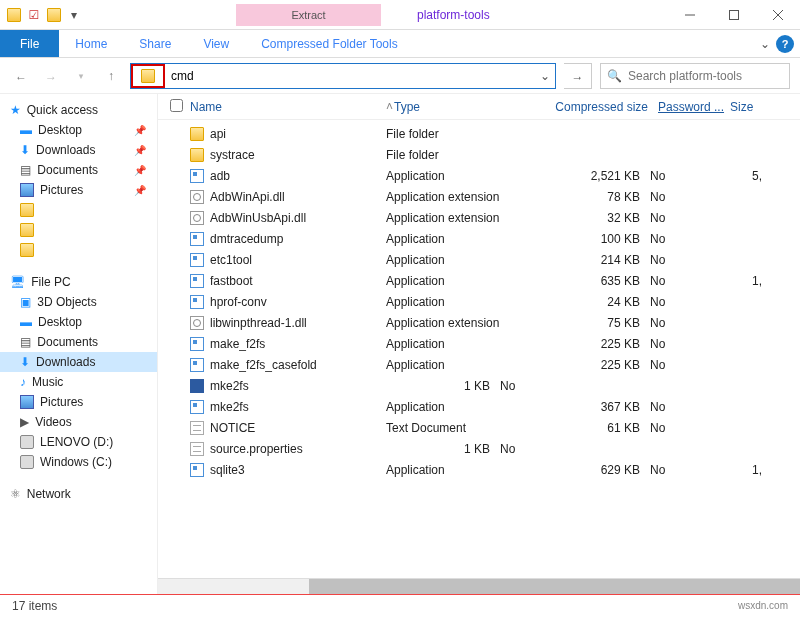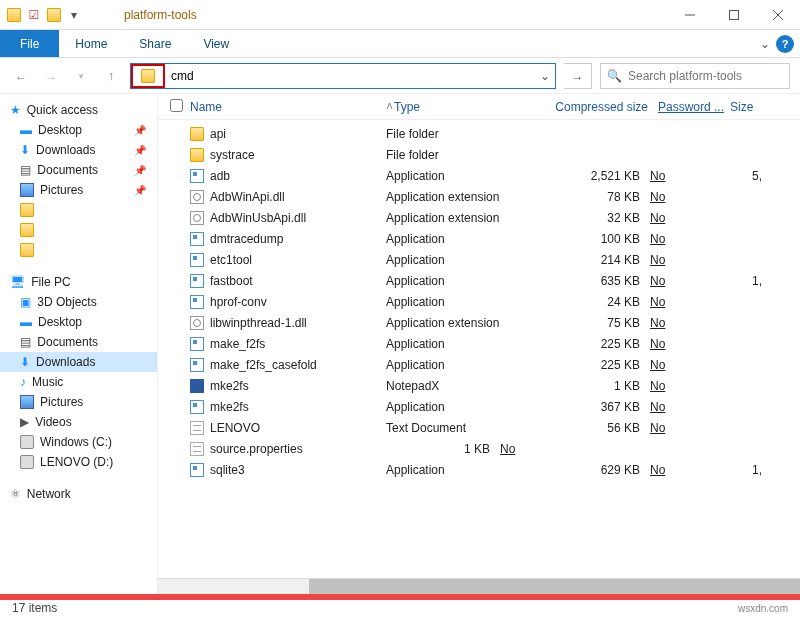--- a/index.html
+++ b/index.html
@@ -3,27 +3,27 @@
 <meta charset="utf-8">
 <style>
 * { margin: 0; padding: 0; box-sizing: border-box; font-family: "Segoe UI", Arial, sans-serif; }
 body { width: 800px; height: 620px; background: #fff; overflow: hidden; font-size: 12px; }
 
 
 .titlebar { height: 30px; display: flex; align-items: center; background: #fff; border-bottom: 1px solid #ddd; }
 .titlebar .qat { display: flex; align-items: center; gap: 4px; padding: 0 6px; }
 .qat-ico { width: 16px; height: 16px; display: flex; align-items: center; justify-content: center; }
 .titlebar .tab-extract { margin-left: 148px; width: 145px; height: 22px; background: #f8c8dc; color: #555; text-align: center; line-height: 22px; font-size: 11px; }
-.titlebar .title-text { margin-left: 36px; color: #a16207; font-size: 12px; }
+.titlebar .title-text { margin-left: 36px; color: #6d28d9; font-size: 12px; }
 .titlebar .spacer { flex: 1; }
 .winbtn { width: 44px; height: 30px; display: flex; align-items: center; justify-content: center; color: #555; }
 
 
 .ribbon { height: 28px; display: flex; align-items: stretch; border-bottom: 1px solid #ddd; }
-.tab { padding: 0 16px; display: flex; align-items: center; color: #0c4a6e; }
+.tab { padding: 0 16px; display: flex; align-items: center; color: #3b82f6; }
 .tab.file { background: #1979ca; color: #fff; padding: 0 20px; }
 .ribbon .right { margin-left: auto; display: flex; align-items: center; padding-right: 6px; gap: 6px; }
 .help-ico { width: 18px; height: 18px; border-radius: 50%; background: #1979ca; color: #fff; display: flex; align-items: center; justify-content: center; font-size: 11px; font-weight: bold; }
 
 
 .navbar { height: 36px; display: flex; align-items: center; gap: 8px; padding: 4px 10px; border-bottom: 1px solid #eee; }
 .navbtn { width: 22px; height: 22px; display: flex; align-items: center; justify-content: center; color: #777; }
 .navbtn.disabled { color: #bbb; }
 .addrbox { flex: 1; height: 26px; border: 1px solid #1e74c9; display: flex; align-items: center; }
 .addr-folder { width: 34px; height: 24px; border: 2px solid #d40000; margin: 0 0 0 0; display: flex; align-items: center; justify-content: center; }
@@ -52,27 +52,27 @@
 .c-pw { width: 72px; text-decoration: underline; }
 .c-size { width: 40px; }
 .cols span { font-size: 12px; }
 
 .rows { flex: 1; overflow: hidden; }
 .row { display: flex; align-items: flex-end; height: 21px; padding-left: 32px; color: #222; }
 .row .ico { width: 20px; display: flex; align-items: center; }
 .row .r-name { width: 176px; white-space: nowrap; overflow: hidden; }
 .row .r-type { width: 150px; color: #222; }
 .row .r-comp { width: 114px; text-align: right; padding-right: 10px; }
-.row .r-pw { width: 72px; text-decoration: underline; }
+.row .r-pw { width: 72px; }
 .row .r-size { width: 40px; text-align: right; }
 
 .scrollbar-h { height: 16px; border-top: 1px solid #ddd; background: #f0f0f0; display: flex; }
 .scrollbar-h .thumb { height: 100%; background: #c0c0c0; }
 
-.status { height: 22px; border-top: 6px solid #ef4444; display: flex; align-items: center; padding: 0 12px; color: #444; font-size: 12px; }
+.status { height: 22px; border-top: 1px solid #ef4444; display: flex; align-items: center; padding: 0 12px; color: #444; font-size: 12px; }
 .status .right { margin-left: auto; color: #888; font-size: 10px; }
 
 .fico { width: 14px; height: 14px; display: inline-block; }
 .folder-ico { background: linear-gradient(#ffe79e,#f7c646); border: 1px solid #e0a500; border-radius: 1px; }
 .app-ico { border: 1px solid #4a90d9; background: #fff; position: relative; }
 .app-ico::after { content: ""; position: absolute; left: 2px; top: 2px; width: 4px; height: 4px; background: #4a90d9; }
 .dll-ico { border: 1px solid #999; background: #fff; }
 .dll-ico::after { content: ""; display: block; margin: 2px auto 0; width: 6px; height: 6px; border: 1px solid #888; border-radius: 50%; }
 .txt-ico { border: 1px solid #aaa; background: #fff; }
 .txt-ico::before { content:""; display:block; margin:3px 2px 0; border-top:1px solid #aaa; border-bottom:1px solid #aaa; height:4px; }
@@ -89,20 +89,21 @@
   <div class="qat">
     <span class="qat-ico">
         <span class="fico folder-ico"></span>
       </span>
     <span class="qat-ico" style="color:#c33">☑</span>
     <span class="qat-ico">
         <span class="fico folder-ico"></span>
       </span>
     <span class="qat-ico" style="color:#555">▾</span>
   </div>
+  <div class="tab-extract">Extract</div>
   <div class="title-text">platform-tools</div>
   <div class="spacer"></div>
   <div class="winbtn">
       <svg width="10" height="10">
         <line x1="0" y1="5" x2="10" y2="5" stroke="#555"></line>
       </svg>
     </div>
   <div class="winbtn">
       <svg width="10" height="10">
         <rect x="0.5" y="0.5" width="9" height="9" fill="none" stroke="#555"></rect>
@@ -114,20 +115,21 @@
         <line x1="10" y1="0" x2="0" y2="10" stroke="#555"></line>
       </svg>
     </div>
 </div>
 
 <div class="ribbon">
   <div class="tab file">File</div>
   <div class="tab">Home</div>
   <div class="tab">Share</div>
   <div class="tab">View</div>
+  <div class="tab">Compressed Folder Tools</div>
   <div class="right">
     <span style="color:#555">⌄</span>
     <span class="help-ico">?</span>
   </div>
 </div>
 
 <div class="navbar">
   <div class="navbtn">←</div>
   <div class="navbtn disabled">→</div>
   <div class="navbtn disabled" style="font-size:9px">▾</div>
@@ -212,25 +214,25 @@
       <div class="side-item">
           <span class="fico pic-ico"></span>
           <span>Pictures</span>
         </div>
       <div class="side-item">
           <span style="color:#555">▶</span>
           <span>Videos</span>
         </div>
       <div class="side-item">
           <span class="fico disk-ico"></span>
+          <span>LENOVO (D:)</span>
+        </div>
+      <div class="side-item">
+          <span class="fico disk-ico"></span>
           <span>Windows (C:)</span>
-        </div>
-      <div class="side-item">
-          <span class="fico disk-ico"></span>
-          <span>LENOVO (D:)</span>
         </div>
     </div>
     <div class="side-group">
       <div class="side-item head">
           <span style="color:#555">⚛</span>
           <span>Network</span>
         </div>
     </div>
   </div>
 
@@ -363,42 +365,41 @@
           <span class="r-type">Application</span>
           <span class="r-comp">225 KB</span>
           <span class="r-pw">No</span>
           <span class="r-size"></span>
         </div>
         <div class="row">
           <span class="ico">
             <span class="fico npx-ico"></span>
           </span>
           <span class="r-name">mke2fs</span>
-          <span class="r-type">NotepadX</span>
           <span class="r-comp">1 KB</span>
           <span class="r-pw">No</span>
           <span class="r-size"></span>
         </div>
         <div class="row">
           <span class="ico">
             <span class="fico app-ico"></span>
           </span>
           <span class="r-name">mke2fs</span>
           <span class="r-type">Application</span>
           <span class="r-comp">367 KB</span>
           <span class="r-pw">No</span>
           <span class="r-size"></span>
         </div>
         <div class="row">
           <span class="ico">
             <span class="fico txt-ico"></span>
           </span>
-          <span class="r-name">LENOVO</span>
+          <span class="r-name">NOTICE</span>
           <span class="r-type">Text Document</span>
-          <span class="r-comp">56 KB</span>
+          <span class="r-comp">61 KB</span>
           <span class="r-pw">No</span>
           <span class="r-size"></span>
         </div>
         <div class="row">
           <span class="ico">
             <span class="fico txt-ico"></span>
           </span>
           <span class="r-name">source.properties</span>
           <span class="r-comp">1 KB</span>
           <span class="r-pw">No</span>

